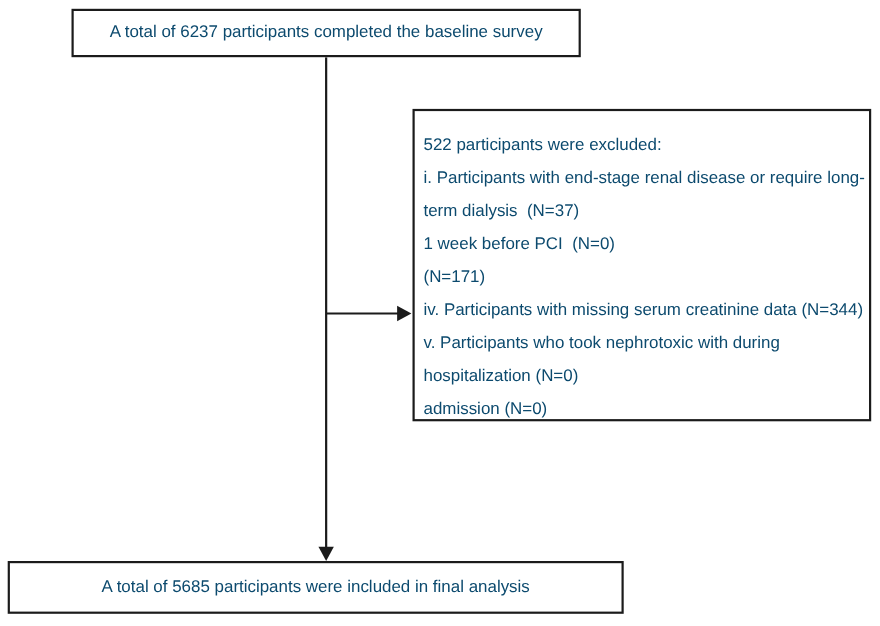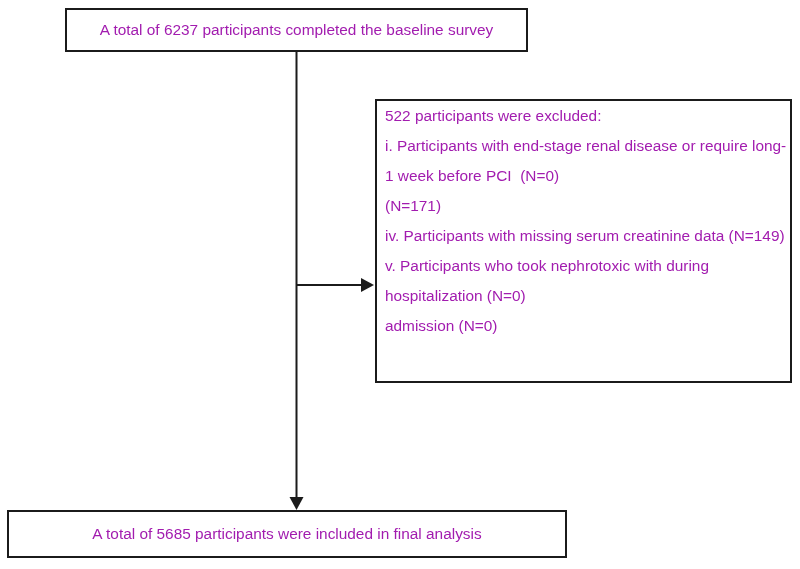--- a/index.html
+++ b/index.html
@@ -6,21 +6,21 @@
     margin: 0;
     padding: 0;
     background: #ffffff;
   }
   .canvas {
     position: relative;
     width: 800px;
     height: 569px;
     background: #ffffff;
     font-family: "Liberation Sans", sans-serif;
-    color: #a21caf;
+    color: #0c4a6e;
     overflow: hidden;
     text-decoration: underline;
   }
   .fbox {
     position: absolute;
     box-sizing: border-box;
     border: 2px solid #1b1b1b;
     background: #ffffff;
     font-size: 15.4px;
   }
@@ -34,21 +34,21 @@
     left: 65px;
     top: 8px;
     width: 463px;
     height: 44px;
   }
   .exclusion-box {
     left: 375px;
     top: 99px;
     width: 417px;
     height: 284px;
-    padding: 0 2px 0 8px;
+    padding: 16px 2px 0 8px;
   }
   .excl-line {
     line-height: 30px;
     white-space: pre;
   }
   .bottom-box {
     left: 7px;
     top: 510px;
     width: 560px;
     height: 48px;
@@ -75,23 +75,24 @@
     <polygon points="361,278 361,292 374,285" fill="#1b1b1b"></polygon>
   </svg>
 
   <div class="fbox top-box center-text">
     <span>A total of 6237 participants completed the baseline survey</span>
   </div>
 
   <div class="fbox exclusion-box">
     <div class="excl-line">522 participants were excluded:</div>
     <div class="excl-line">i. Participants with end-stage renal disease or require long-</div>
+    <div class="excl-line">term dialysis  (N=37)</div>
     <div class="excl-line">1 week before PCI  (N=0)</div>
     <div class="excl-line">(N=171)</div>
-    <div class="excl-line">iv. Participants with missing serum creatinine data (N=149)</div>
+    <div class="excl-line">iv. Participants with missing serum creatinine data (N=344)</div>
     <div class="excl-line">v. Participants who took nephrotoxic with during</div>
     <div class="excl-line">hospitalization (N=0)</div>
     <div class="excl-line">admission (N=0)</div>
   </div>
 
   <div class="fbox bottom-box center-text">
     <span>A total of 5685 participants were included in final analysis</span>
   </div>
 
 </div>

